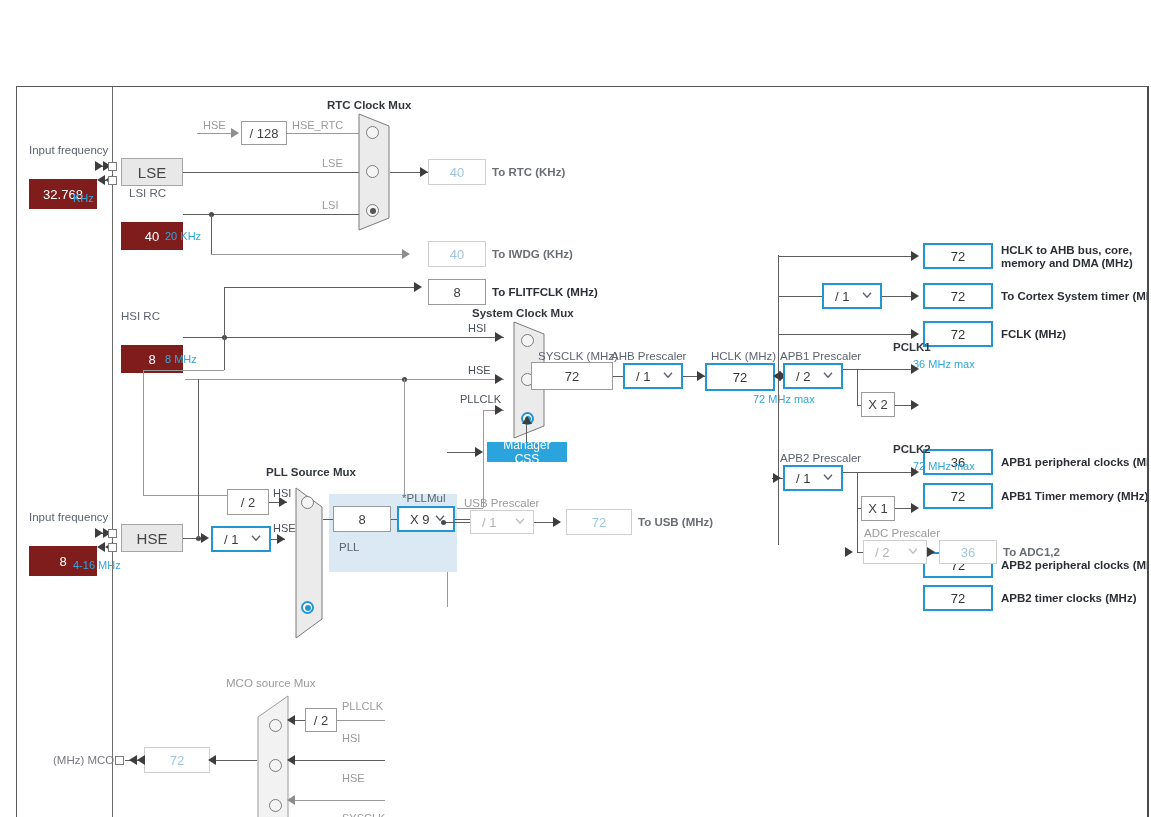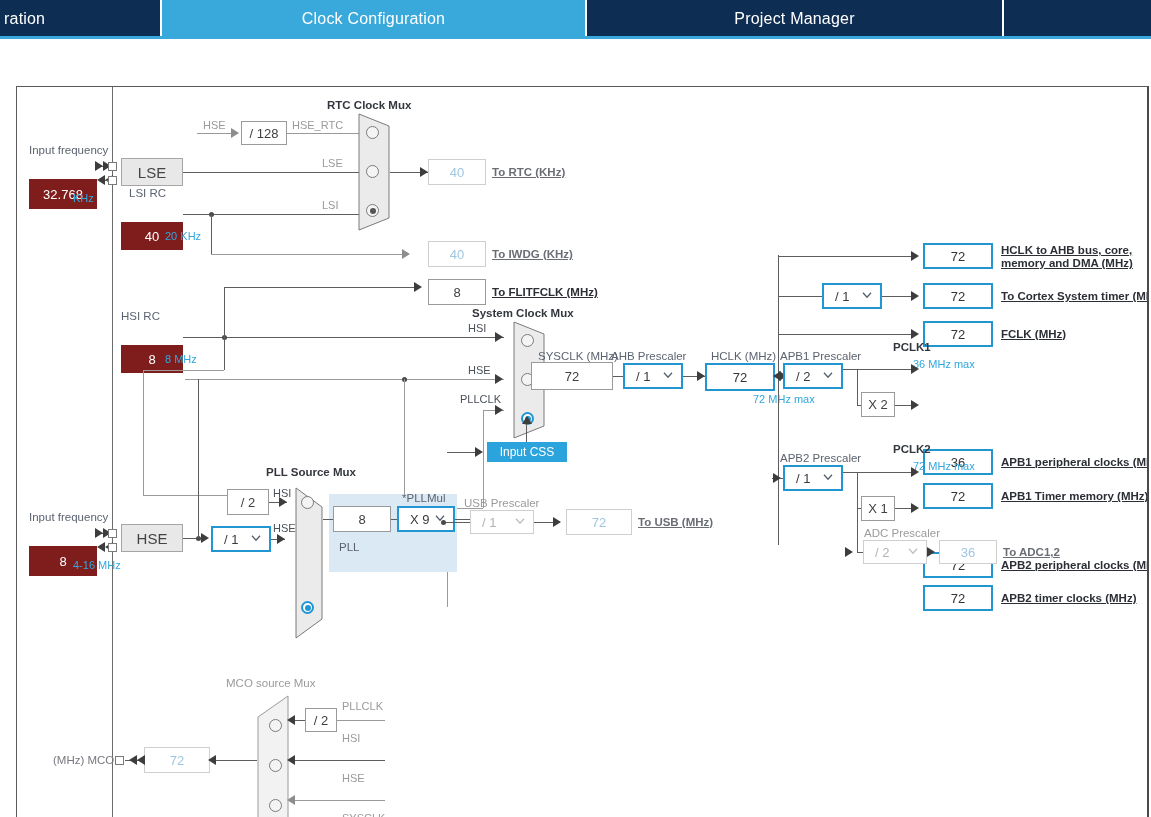--- a/index.html
+++ b/index.html
@@ -67,21 +67,21 @@
   .chev{position:absolute;right:8px;top:50%;transform:translateY(-60%);}
   .chev svg{display:block;}
 
   
   .lbl{position:absolute;font-size:11.5px;color:#5c6370;white-space:nowrap;}
   .lbl.dark{color:#33373d;font-weight:bold;font-size:11.5px;}
   .lbl.blue{color:#31a7dd;font-size:11px;padding-left:44px;}
   .lbl.grey{color:#9b9b9b;}
   .lbl.wire{color:#4a5058;font-size:11px;}
   .lbl.wire.g{color:#9a9a9a;}
-  .lbl.out{color:#2b2f35;font-weight:bold;font-size:11.5px;line-height:13px;text-decoration:underline;}
+  .lbl.out{color:#2b2f35;font-weight:bold;font-size:11.5px;line-height:13px;}
 
   
   .mux{position:absolute;}
   .mux .shape{position:absolute;left:0;top:0;width:100%;height:100%;
      background:#ebebeb;border:1px solid #7a7a7a;}
   .radio{position:absolute;width:13px;height:13px;border-radius:50%;
      border:1px solid #7b7b7b;background:#f4f4f4;box-sizing:border-box;}
   .radio.on{border:2px solid #2196d3;background:#ffffff;}
   .radio.on::after{content:"";position:absolute;left:50%;top:50%;transform:translate(-50%,-50%);
      width:6px;height:6px;border-radius:50%;background:#2196d3;}
@@ -96,38 +96,20 @@
      display:flex;align-items:center;justify-content:center;border:none;}
 
   
   .pin{position:absolute;width:9px;height:9px;border:1px solid #7a7a7a;background:#fff;box-sizing:border-box;}
 </style>
 </head>
 <body>
 
 <div id="root">
 
-  <div class="tabbar">
-    <div class="tab inactive" style="left:0;width:160px;justify-content:flex-start;padding-left:4px;">
-      <span>ration</span>
-    </div>
-    <div class="tab-sep" style="left:160px;"></div>
-    <div class="tab active" style="left:162px;width:423px;">
-      <span>Clock Configuration</span>
-    </div>
-    <div class="tab-sep" style="left:585px;"></div>
-    <div class="tab inactive" style="left:587px;width:415px;">
-      <span>Project Manager</span>
-    </div>
-    <div class="tab-sep" style="left:1002px;"></div>
-    <div class="tab inactive" style="left:1004px;width:147px;">
-      <span></span>
-    </div>
-    <div class="tabbar-underline"></div>
-  </div>
 
   <div class="toolbar">
     <div class="tb-icon" style="left:282px;">
       <svg width="26" height="26" viewBox="0 0 26 26">
         <path d="M13 8 L6 8 M6 8 L9 5 M6 8 L9 11" stroke="#33a8dd" stroke-width="1.6" fill="none"></path>
         <path d="M13 8 L19 8 L19 17 L8 17" stroke="#33a8dd" stroke-width="1.6" fill="none"></path>
       </svg>
     </div>
     <div class="tb-icon" style="left:336px;">
       <svg width="26" height="26" viewBox="0 0 26 26">
@@ -263,21 +245,21 @@
     <div class="dot" style="left:385px;top:290px;"></div>
 
     <div class="w wv grey" style="left:387px;top:292px;height:142px;"></div>
 
     <div class="w wh grey" style="left:466px;top:323px;width:21px;"></div>
     <div class="ar" style="left:478px;top:318px;"></div>
     <div class="w wv grey" style="left:466px;top:323px;height:98px;"></div>
     <div class="w wh grey" style="left:430px;top:421px;width:36px;"></div>
     <div class="w wv grey" style="left:430px;top:421px;height:99px;"></div>
 
-    <button class="cssbtn" style="left:470px;top:355px;width:80px;height:20px;">Input CSS</button>
+    <button class="cssbtn" style="left:470px;top:355px;width:80px;height:20px;">Manager CSS</button>
     <div class="w wv" style="left:509px;top:337px;height:18px;"></div>
     <div class="ar up" style="left:505px;top:329px;"></div>
     <div class="w wh" style="left:430px;top:365px;width:32px;"></div>
     <div class="ar" style="left:458px;top:360px;"></div>
 
     <div class="w wh" style="left:528px;top:287px;width:14px;"></div>
     <div class="ar" style="left:534px;top:282px;"></div>
     <div class="lbl dark" style="left:521px;top:263px;color:#5c6370;font-weight:normal;">SYSCLK (MHz)</div>
     <div class="box plain" style="left:514px;top:275px;width:82px;height:28px;">72</div>
     <div class="w wh" style="left:596px;top:289px;width:22px;"></div>

